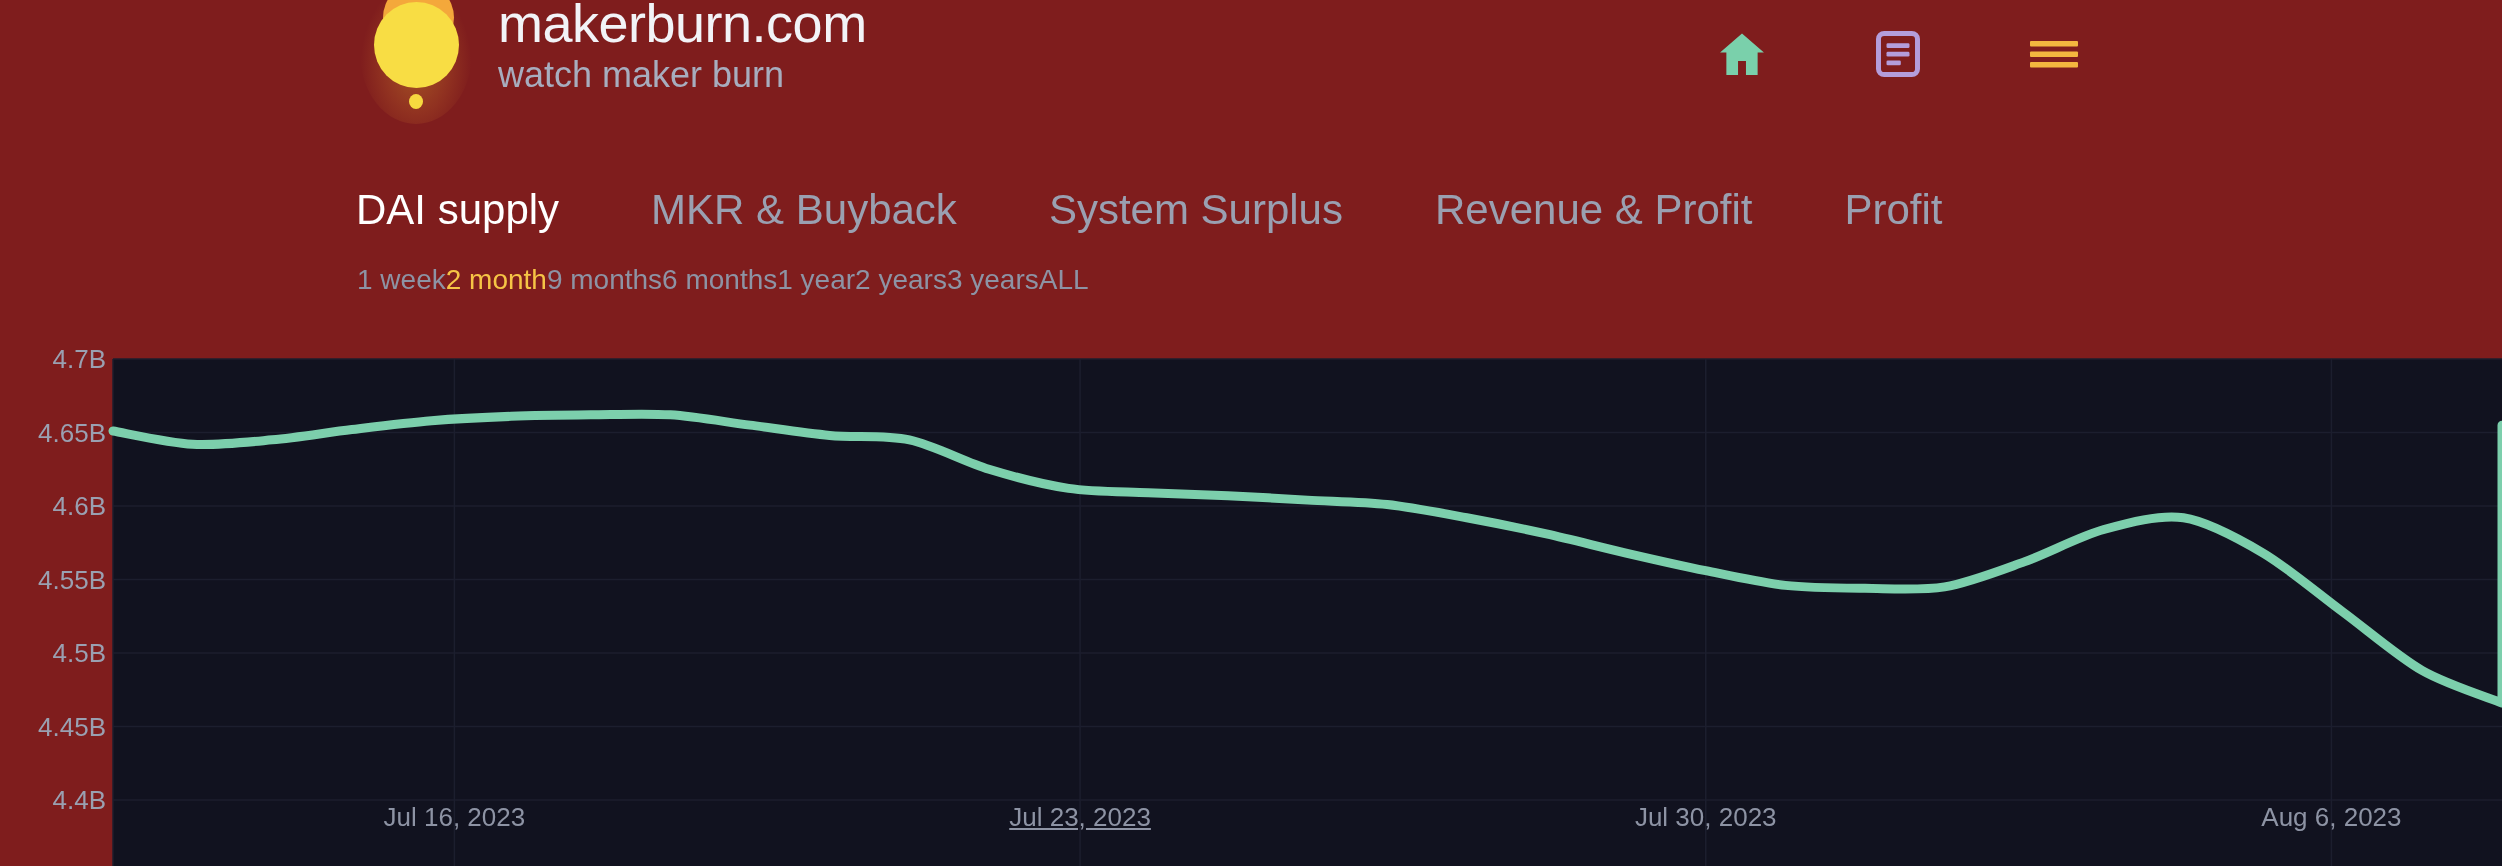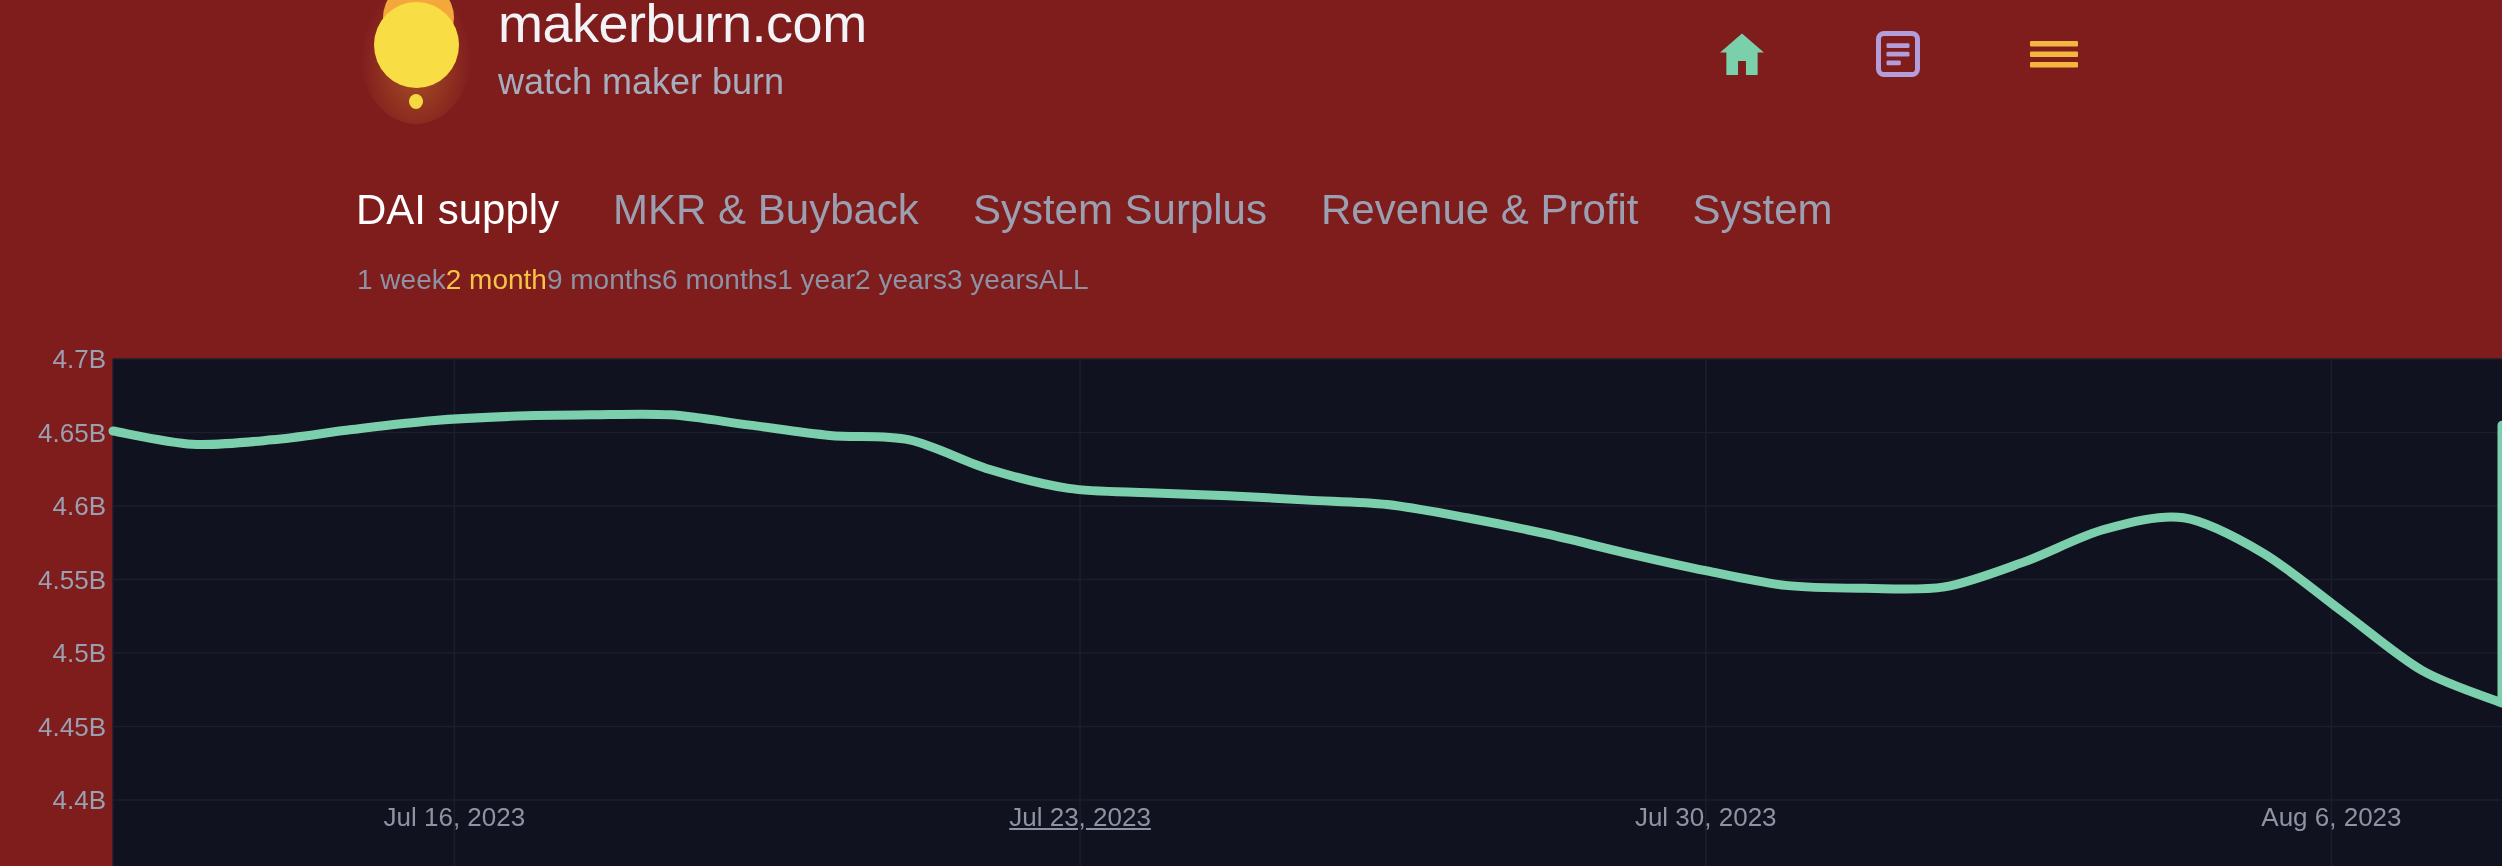--- a/index.html
+++ b/index.html
@@ -77,21 +77,21 @@
     line-height: 58px;
     color: #f2f3f7;
     font-weight: 400;
     letter-spacing: -0.5px;
   }
   .brand-sub {
     font-size: 36px;
     line-height: 42px;
     color: #a7adbe;
     font-weight: 400;
-    margin-top: 9px;
+    margin-top: 2px;
   }
 
   .header-icons {
     position: absolute;
     top: 22px;
     left: 1710px;
     display: flex;
     align-items: center;
     gap: 92px;
   }
@@ -105,21 +105,21 @@
   }
   .home-icon svg, .doc-icon svg, .menu-icon svg { display: block; }
 
   
   .tabs {
     position: absolute;
     top: 186px;
     left: 356px;
     display: flex;
     align-items: center;
-    gap: 54px;
+    gap: 92px;
     white-space: nowrap;
   }
   .tab {
     font-size: 42px;
     line-height: 48px;
     color: #9aa0b1;
     font-weight: 400;
     cursor: pointer;
   }
   .tab.active { color: #ffffff; }
@@ -240,21 +240,21 @@
         </svg>
       </div>
     </div>
   </div>
 
   <div class="tabs">
     <div class="tab active">DAI supply</div>
     <div class="tab">MKR &amp; Buyback</div>
     <div class="tab">System Surplus</div>
     <div class="tab">Revenue &amp; Profit</div>
-    <div class="tab">System</div>
+    <div class="tab">Profit</div>
   </div>
 
   <div class="ranges">
     <div class="range">1 week</div>
     <div class="range active">2 month</div>
     <div class="range">9 months</div>
     <div class="range">6 months</div>
     <div class="range">1 year</div>
     <div class="range">2 years</div>
     <div class="range">3 years</div>

